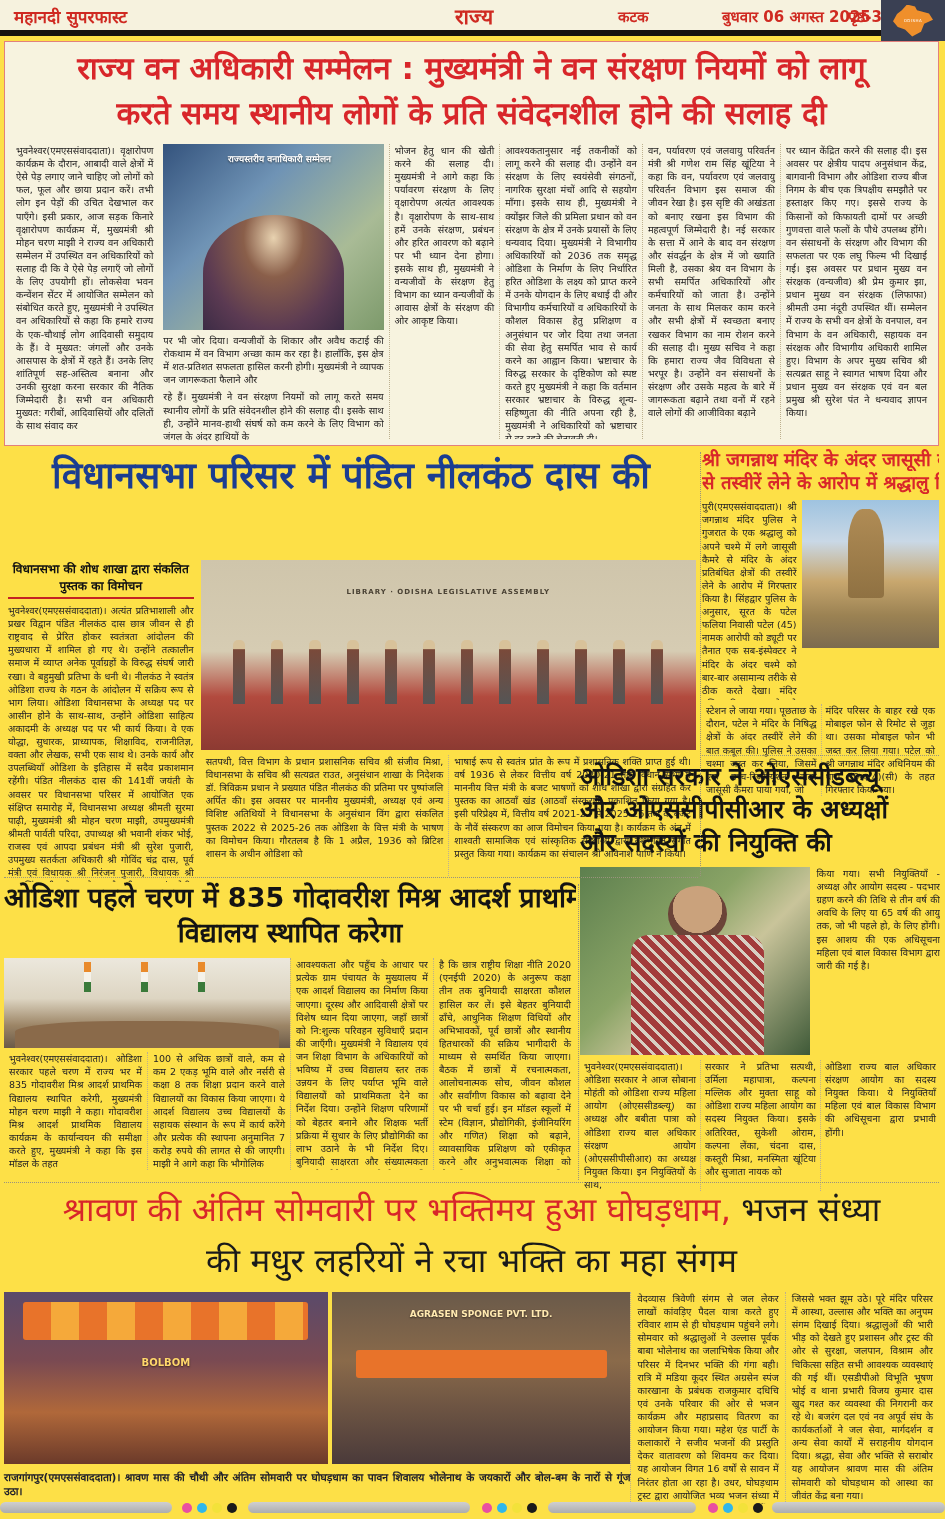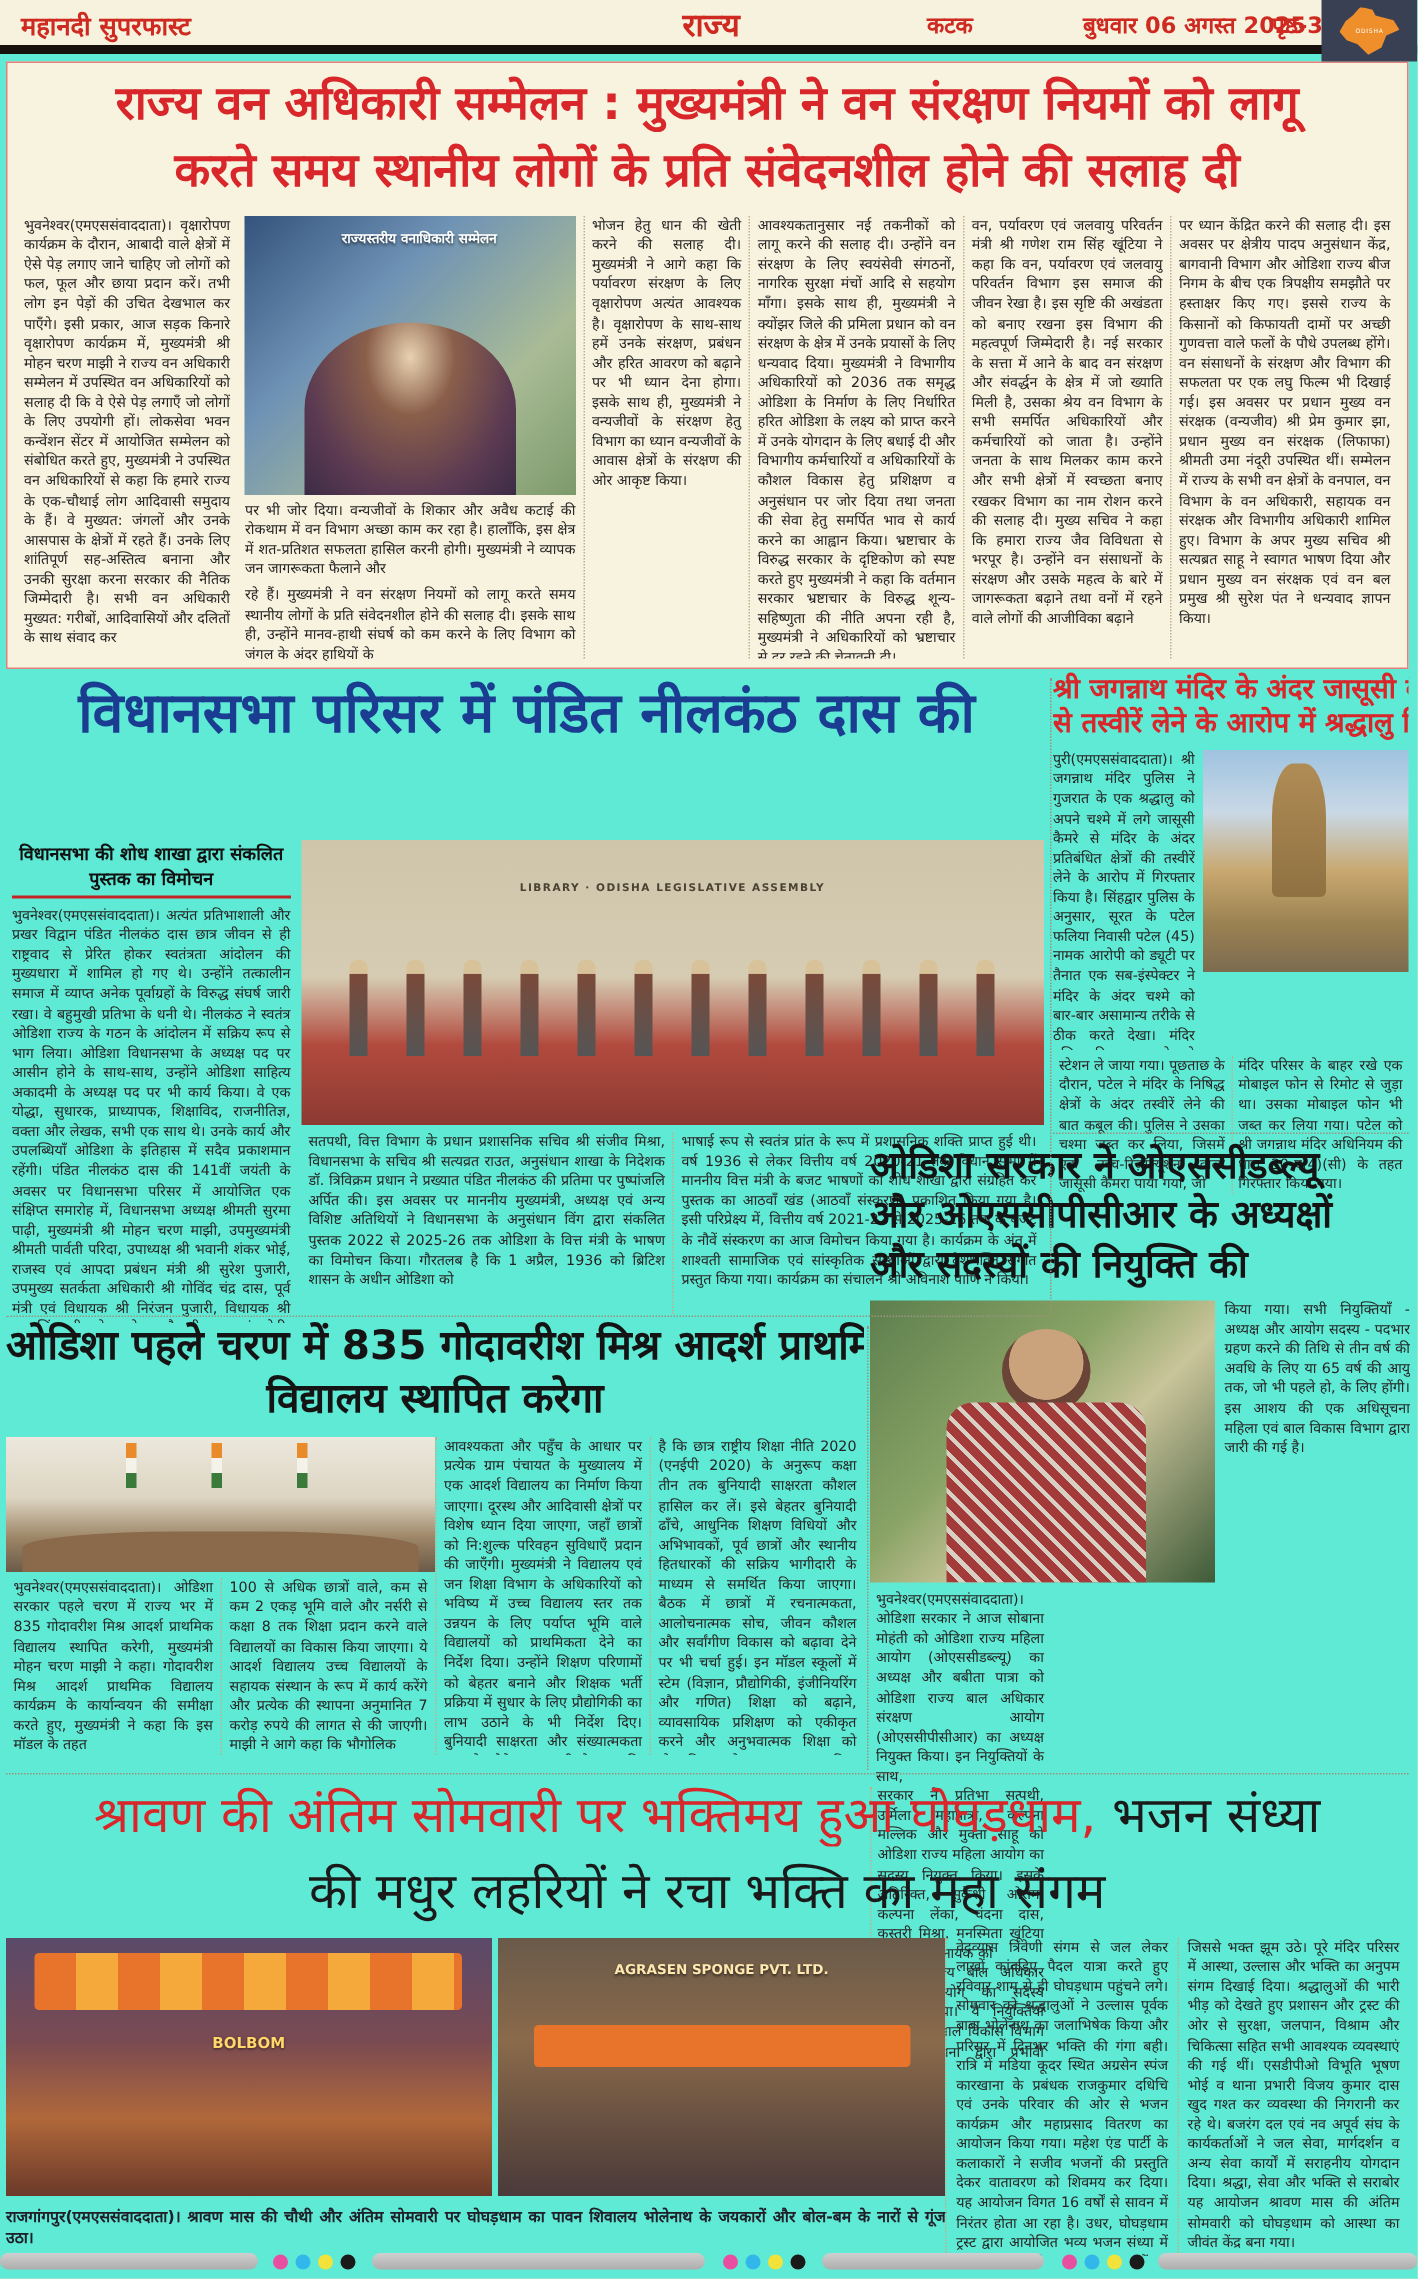--- a/index.html
+++ b/index.html
@@ -1,17 +1,17 @@
 <!DOCTYPE html>
 <html><head>
 <meta charset="utf-8">
 <style>
   html,body{margin:0;padding:0;}
   body{font-family:"DejaVu Sans",sans-serif;background:#e9e4d0;}
-  #page{position:relative;width:945px;height:1519px;background:#5eead4;overflow:hidden;margin:0 auto;}
+  #page{position:relative;width:945px;height:1519px;background:#fde047;overflow:hidden;margin:0 auto;}
 
   
   #header{position:absolute;left:0;top:0;width:945px;height:31px;background:#f6f2de;display:flex;align-items:center;}
   .hdr-text{color:#cf2a21;font-weight:700;}
   #masthead{position:absolute;left:14px;top:5px;font-size:17px;}
   #section-name{position:absolute;left:455px;top:2px;font-size:21px;}
   #city-name{position:absolute;left:618px;top:6px;font-size:15px;}
   #date-line{position:absolute;left:722px;top:6px;font-size:15px;}
   #page-no{position:absolute;left:848px;top:6px;font-size:15px;}
   #black-rule{position:absolute;left:0;top:30px;width:945px;height:6px;background:#17120e;}
@@ -67,21 +67,21 @@
   #art3-bcols .c{width:50%;box-sizing:border-box;padding:0 4px;}
 
   
   #art4{position:absolute;left:580px;top:760px;width:360px;height:420px;}
   #art4 .hl{color:#141414;font-weight:700;text-align:left;font-size:25px;line-height:1.32;white-space:nowrap;overflow:hidden;}
   #art4-top{display:flex;margin-top:8px;}
   #photo-woman{width:64%;height:188px;background:linear-gradient(135deg,#5d7f4e 0%,#8aa466 40%,#c9c49a 60%,#3f5a38 100%);}
   #photo-woman .head{position:absolute;left:38%;top:10%;width:26%;height:30%;background:radial-gradient(circle at 50% 40%,#caa27c 55%,#6b4438 56%);border-radius:50%;}
   #photo-woman .body{position:absolute;left:22%;top:36%;width:58%;height:64%;background:repeating-linear-gradient(45deg,#a33b3b 0 6px,#d8cfc2 6px 9px);border-radius:18px 18px 0 0;}
   #art4-side{width:36%;box-sizing:border-box;padding-left:6px;}
-  #art4-bcols{display:flex;margin-top:5px;flex-direction:column;}
+  #art4-bcols{display:flex;margin-top:5px;}
   #art4-bcols .c{width:33.33%;box-sizing:border-box;padding:0 4px;}
 
   
   #art5{position:absolute;left:4px;top:880px;width:572px;height:300px;}
   #art5 .hl{color:#141414;font-weight:700;text-align:center;font-size:27px;line-height:1.3;white-space:nowrap;overflow:hidden;}
   #art5-content{display:flex;margin-top:8px;height:212px;}
   #art5-leftblk{width:50%;display:flex;flex-direction:column;}
   #photo-meeting{height:106px;background:linear-gradient(180deg,#ece8dd 0%,#ddd5c2 45%,#9c8566 75%,#6b5a48 100%);}
   #photo-meeting .flag{position:absolute;top:4%;width:7px;height:34%;background:linear-gradient(180deg,#e98a2b 33%,#f5f2ea 33% 66%,#3a7a3a 66%);}
   #photo-meeting .f1{left:28%;} #photo-meeting .f2{left:48%;} #photo-meeting .f3{left:68%;}

